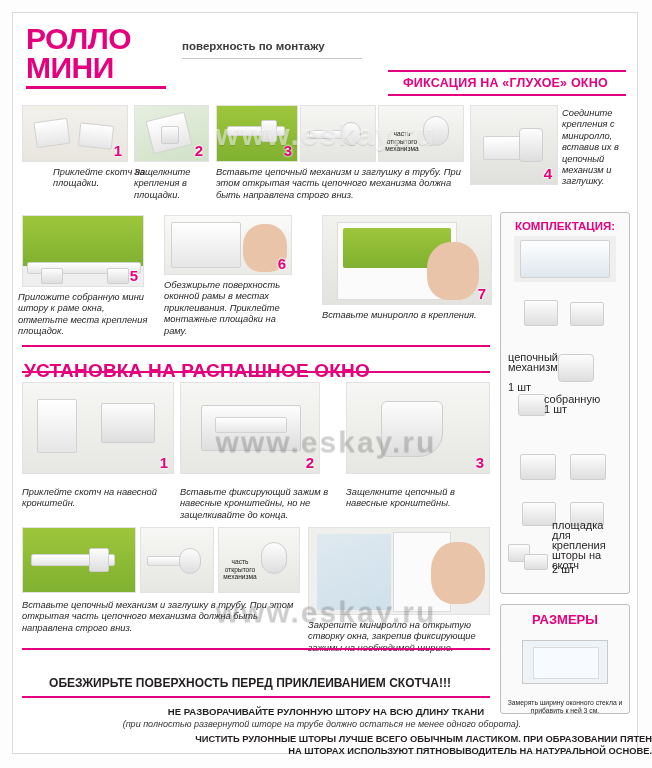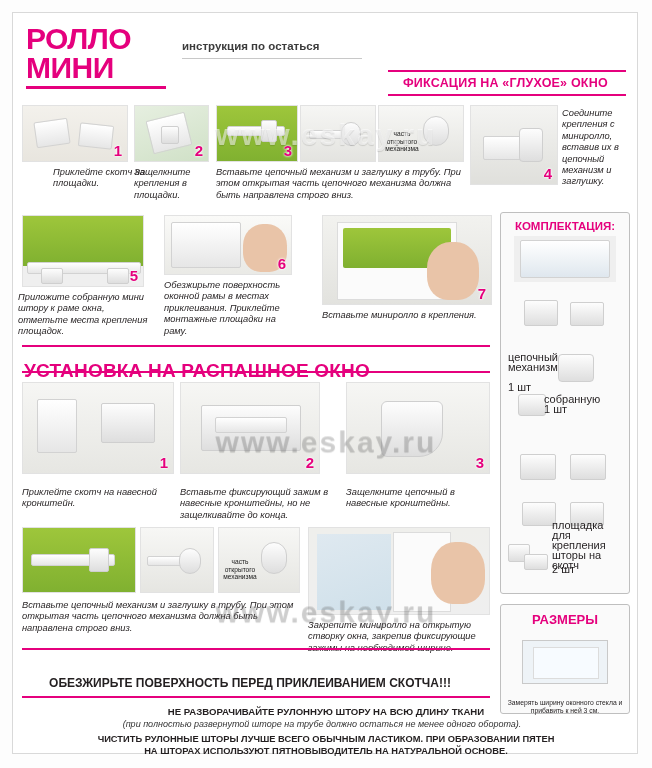--- a/index.html
+++ b/index.html
@@ -112,21 +112,21 @@
   }
   .foot2{
     position:absolute;width:100%;text-align:center;
     font-weight:bold;font-size:9.6px;color:#231f20;line-height:12px;
   }
   .foot3{
     position:absolute;width:100%;text-align:center;
     font-size:9px;font-style:italic;color:#333;
   }
   .foot4{
-    position:absolute;width:100%;text-align:center;
+    position:absolute;width:100%;text-align:right;
     font-weight:bold;font-size:9.3px;color:#231f20;line-height:12px;
   }
 
   
   .wm{
     position:absolute;left:0;width:652px;text-align:center;
     font-size:30px;font-weight:bold;color:rgba(255,255,255,0.55);
     letter-spacing:2px;pointer-events:none;
     text-shadow:0 1px 1px rgba(0,0,0,0.12);
   }
@@ -162,21 +162,21 @@
 <body>
 
 <div class="sheet">
   <div class="border"></div>
 
   <div class="brand">
     <div class="brand-line">РОЛЛО</div>
     <div class="brand-line">МИНИ</div>
   </div>
   <div class="brand-rule"></div>
-  <div class="subtitle">инструкция по остаться</div>
+  <div class="subtitle">поверхность по монтажу</div>
   <div class="sub-rule"></div>
 
   <div class="sec-head" style="left:403px;top:76px;">ФИКСАЦИЯ НА «ГЛУХОЕ» ОКНО</div>
   <div class="sec-rule" style="left:388px;top:70px;width:238px;"></div>
   <div class="sec-rule" style="left:388px;top:94px;width:238px;"></div>
 
   <div class="ph" style="left:22px;top:105px;width:106px;height:57px;background:#efefef;">
     <div class="wall" style="left:0;top:0;width:106px;height:57px;"></div>
     <div class="whitebar" style="left:12px;top:14px;width:34px;height:26px;transform:rotate(-8deg);"></div>
     <div class="whitebar" style="left:56px;top:18px;width:34px;height:24px;transform:rotate(6deg);"></div>

